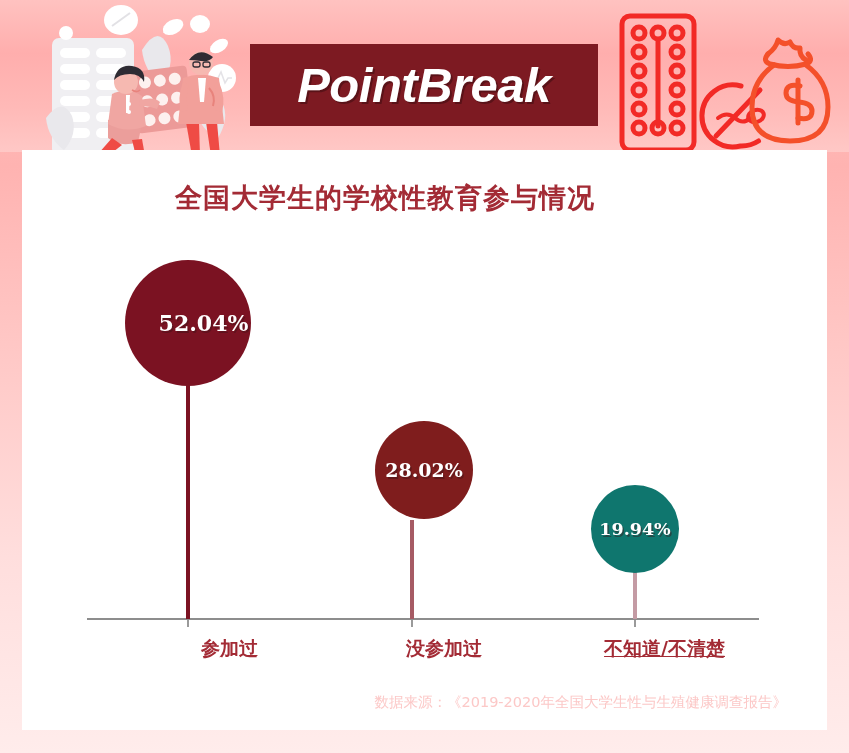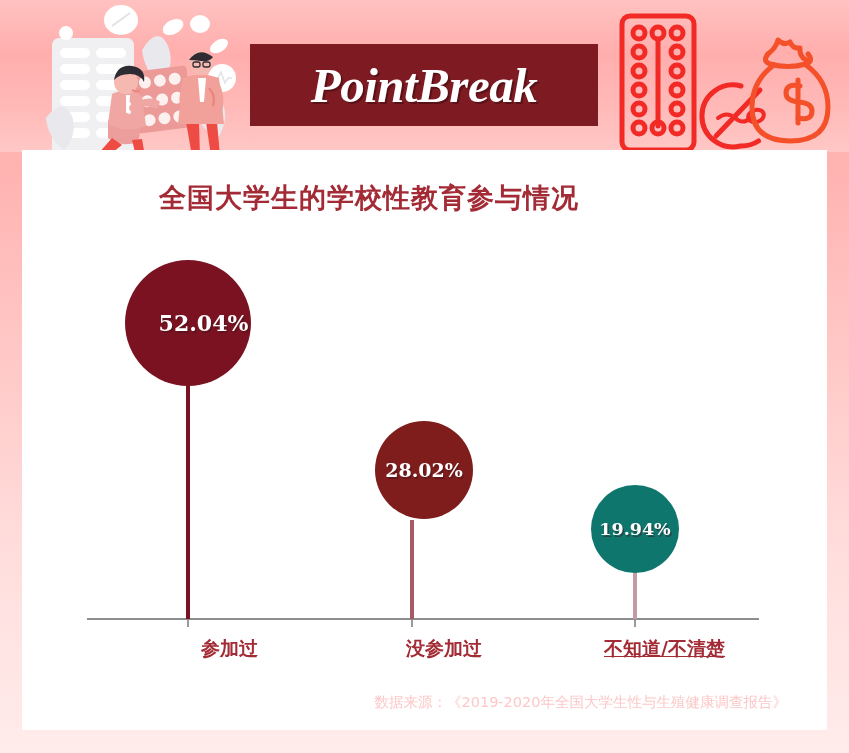--- a/index.html
+++ b/index.html
@@ -23,36 +23,36 @@
   
   .logo-box{
     position:absolute;left:250px;top:44px;width:348px;height:82px;
     background:#7d1a22;
     display:flex;align-items:center;justify-content:center;
   }
   .logo-text{
     color:#ffffff;font-style:italic;font-weight:bold;font-size:49px;
     letter-spacing:-0.5px;line-height:1;
     text-shadow:2px 2px 0 rgba(0,0,0,.28);
-    font-family:Liberation Serif, serif;
+    font-family:Liberation Sans, sans-serif;
     white-space:nowrap;
   }
 
   
   .illus-left{position:absolute;left:46px;top:0px;width:210px;height:160px;}
   .illus-right{position:absolute;left:608px;top:8px;width:232px;height:152px;}
 
   
   .card{
     position:absolute;left:22px;top:150px;width:805px;height:580px;
     background:#ffffff;
   }
 
   .chart-title{
-    position:absolute;left:0;top:30px;width:694px;text-align:center;
+    position:absolute;left:16px;top:30px;width:694px;text-align:center;
     color:#a32b35;font-size:27px;font-weight:bold;letter-spacing:1px;
     font-family:"DejaVu Sans","Liberation Sans",sans-serif;
   }
 
   
   .plot{position:absolute;left:0;top:0;width:805px;height:580px;}
   .axis-line{
     position:absolute;left:65px;top:468px;width:672px;height:2px;background:#8d8d8d;
   }
   .tick{position:absolute;width:2px;height:7px;background:#9a9a9a;top:470px;}

